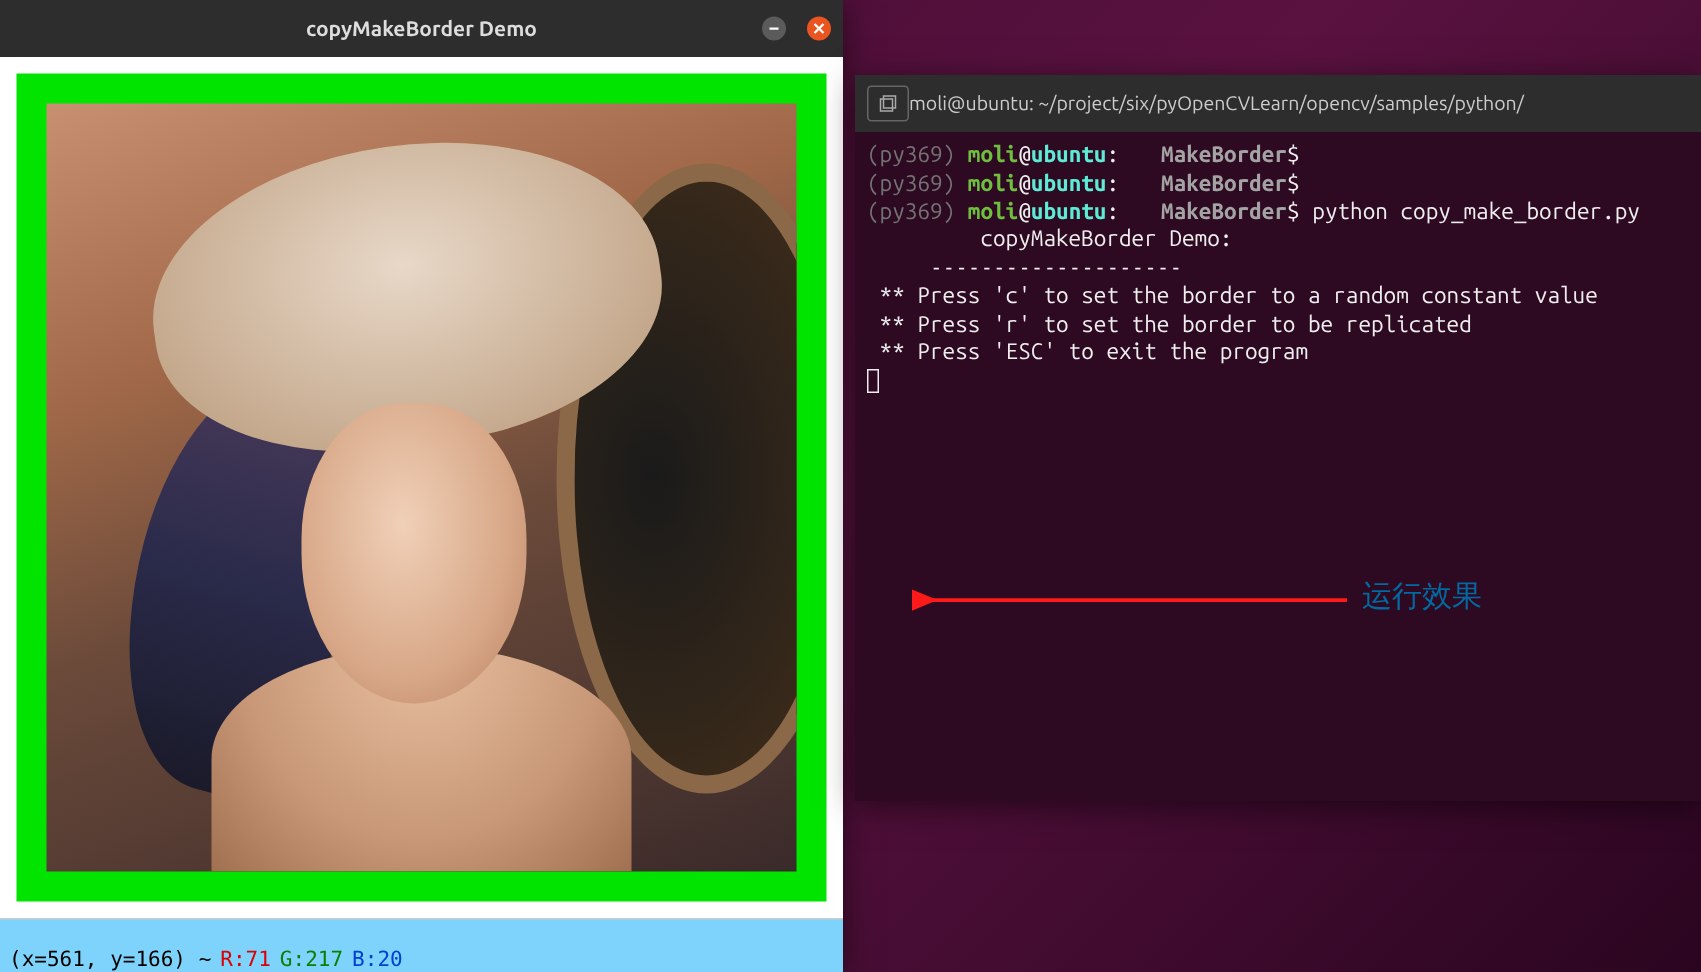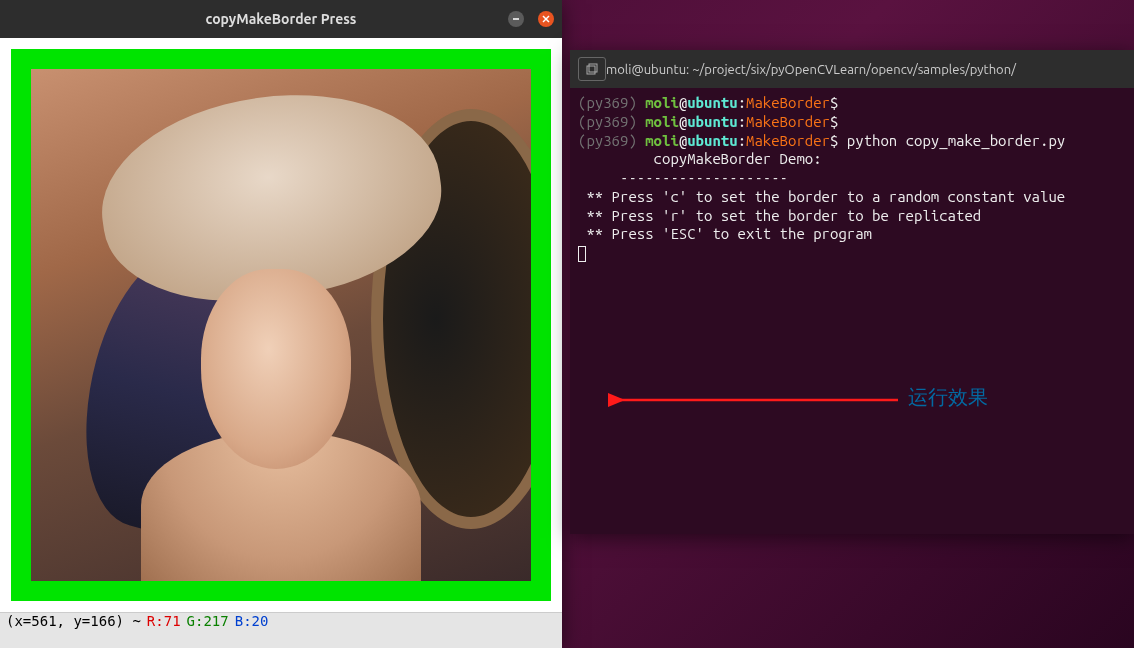--- a/index.html
+++ b/index.html
@@ -122,24 +122,24 @@
     right: -40px;
     width: 200px;
     height: 420px;
     background: radial-gradient(ellipse at 30% 50%, #1a1a1a 0%, #3a2a1a 80%);
     border-radius: 50%;
     border: 12px solid #8a6848;
   }
 
   .statusbar {
     height: 36px;
-    background: #e5e5e5;
+    background: #7dd3fc;
     border-top: 1px solid #ccc;
     display: flex;
-    align-items: flex-start;
+    align-items: flex-end;
     padding: 0 6px;
     font-family: monospace;
     font-size: 14px;
     gap: 6px;
   }
   .status-coord { color: #000; }
   .status-r { color: #d00; }
   .status-g { color: #0a8000; }
   .status-b { color: #0040d0; }
 
@@ -180,21 +180,21 @@
     line-height: 1.25;
     color: #eee;
     white-space: pre;
     overflow: hidden;
   }
   .ps-env { color: #737373; }
   .ps-user { color: #6fbf3f; font-weight: bold; }
   .ps-at { color: #eee; }
   .ps-host { color: #5eead4; font-weight: bold; }
   .ps-colon { color: #eee; }
-  .ps-path { color: #f97316; font-weight: normal; }
+  .ps-path { color: #a3a3a3; font-weight: bold; margin-left: 28px; }
   .ps-dollar { color: #eee; }
   .cursor-box {
     display: inline-block;
     width: 8px;
     height: 16px;
     border: 1px solid #eee;
     vertical-align: middle;
   }
 
   
@@ -219,21 +219,21 @@
     font-size: 20px;
     font-family: Liberation Mono, monospace;
     white-space: nowrap;
   }
 </style>
 </head>
 <body>
 
 <div class="img-window">
   <div class="img-titlebar">
-    <span>copyMakeBorder Press</span>
+    <span>copyMakeBorder Demo</span>
     <div class="win-controls">
       <div class="win-btn win-min">
         <svg width="10" height="10" viewBox="0 0 10 10">
             <line x1="2" y1="5" x2="8" y2="5" stroke="#fff" stroke-width="1.5"></line>
           </svg>
       </div>
       <div class="win-btn win-close">
         <svg width="10" height="10" viewBox="0 0 10 10">
             <line x1="2" y1="2" x2="8" y2="8" stroke="#fff" stroke-width="1.5"></line>
             <line x1="8" y1="2" x2="2" y2="8" stroke="#fff" stroke-width="1.5"></line>

